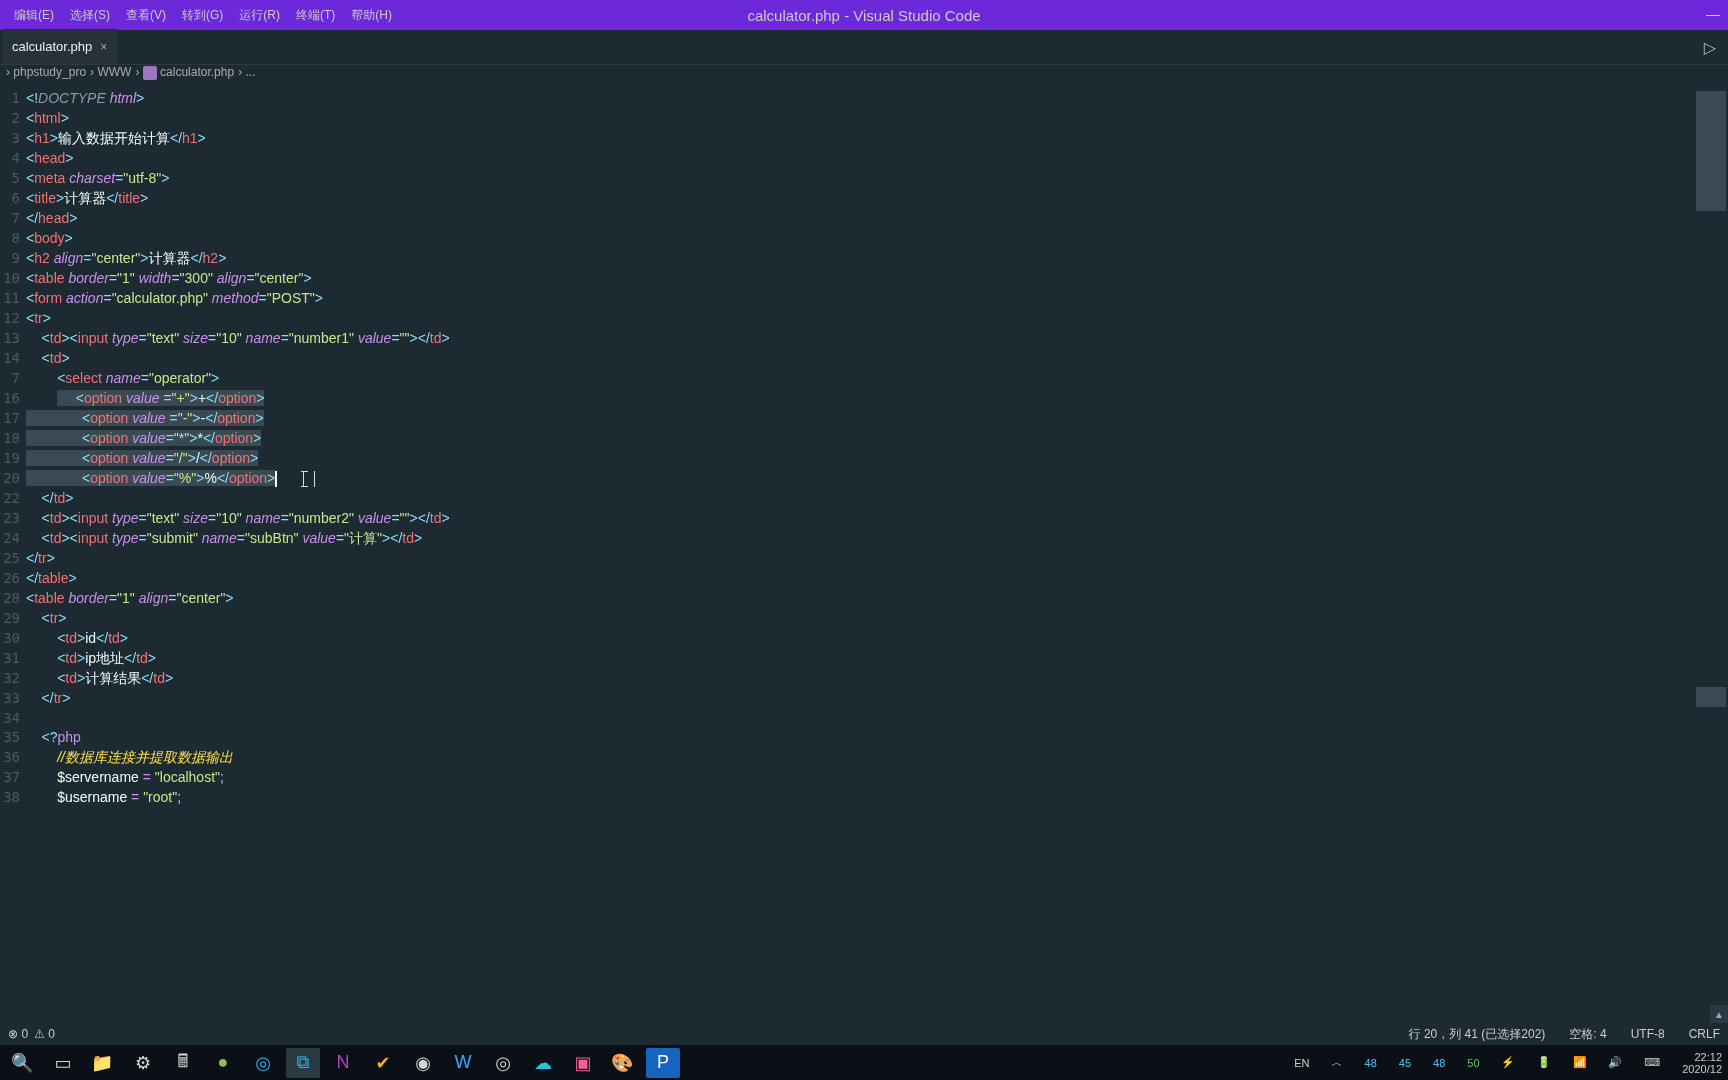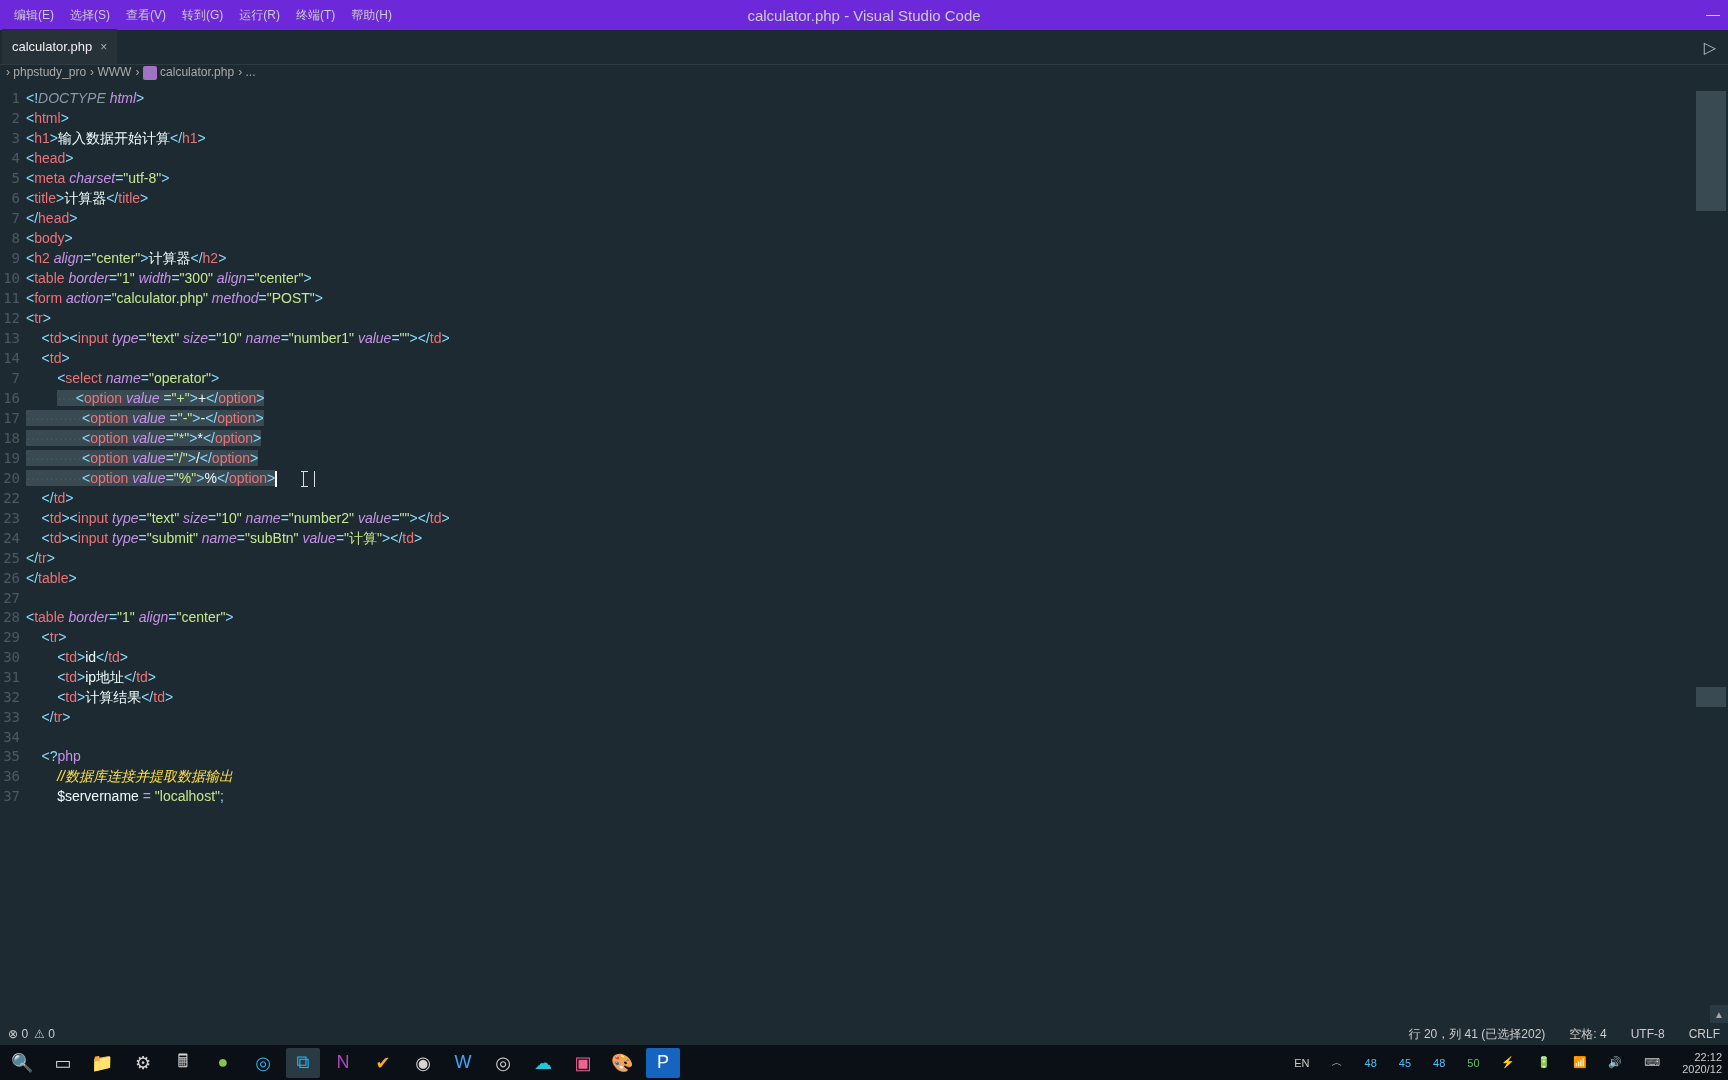--- a/index.html
+++ b/index.html
@@ -174,24 +174,20 @@
     </div>
 <div class="gutter-line">
       <span class="ln">25</span>
       <span class="code"><span class="c-punc">&lt;/</span><span class="c-tag">tr</span><span class="c-punc">&gt;</span></span>
     </div>
 <div class="gutter-line">
       <span class="ln">26</span>
       <span class="code"><span class="c-punc">&lt;/</span><span class="c-tag">table</span><span class="c-punc">&gt;</span></span>
     </div>
 <div class="gutter-line">
-      <span class="ln">27</span>
-      <span class="code"> </span>
-    </div>
-<div class="gutter-line">
       <span class="ln">28</span>
       <span class="code"><span class="c-punc">&lt;</span><span class="c-tag">table </span><span class="c-attr">border</span><span class="c-punc">=</span><span class="c-str">"1" </span><span class="c-attr">align</span><span class="c-punc">=</span><span class="c-str">"center"</span><span class="c-punc">&gt;</span></span>
     </div>
 <div class="gutter-line">
       <span class="ln">29</span>
       <span class="code"><span>    </span><span class="c-punc">&lt;</span><span class="c-tag">tr</span><span class="c-punc">&gt;</span></span>
     </div>
 <div class="gutter-line">
       <span class="ln">30</span>
       <span class="code"><span>        </span><span class="c-punc">&lt;</span><span class="c-tag">td</span><span class="c-punc">&gt;</span><span class="c-txt">id</span><span class="c-punc">&lt;/</span><span class="c-tag">td</span><span class="c-punc">&gt;</span></span>
@@ -216,20 +212,24 @@
       <span class="ln">35</span>
       <span class="code"><span>    </span><span class="c-punc">&lt;?</span><span class="c-php">php</span></span>
     </div>
 <div class="gutter-line">
       <span class="ln">36</span>
       <span class="code"><span>        </span><span class="c-cmt">//数据库连接并提取数据输出</span></span>
     </div>
 <div class="gutter-line">
       <span class="ln">37</span>
       <span class="code"><span>        </span><span class="c-var">$servername </span><span class="c-eq">= </span><span class="c-str">"localhost"</span><span class="c-punc">;</span></span>
+    </div>
+<div class="gutter-line">
+      <span class="ln">38</span>
+      <span class="code"><span>        </span><span class="c-var">$username </span><span class="c-eq">= </span><span class="c-str">"root"</span><span class="c-punc">;</span></span>
     </div>
 </div>
 
 <div class="minimap">
   <div class="blk" style="top:4px;height:120px"></div>
   <div class="blk" style="top:600px;height:20px"></div>
 </div>
 
 <div class="scrollup">▲</div>
 

